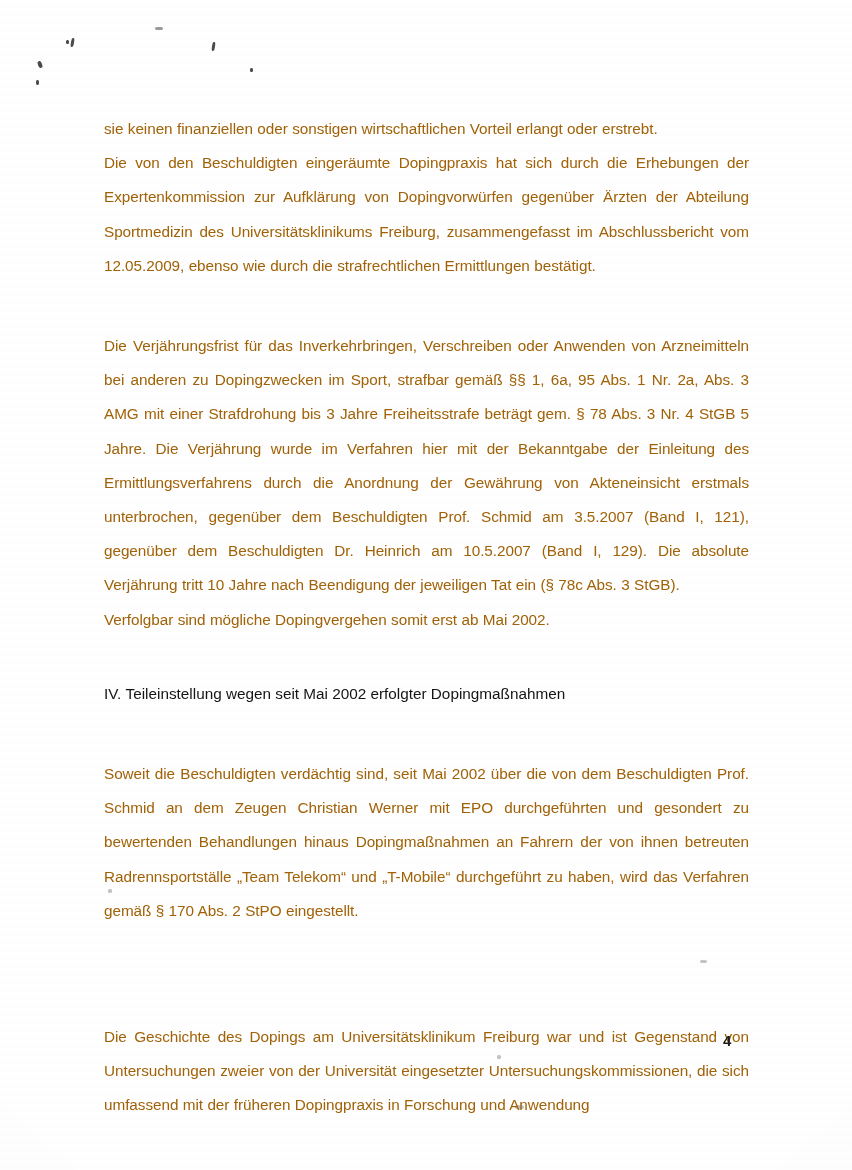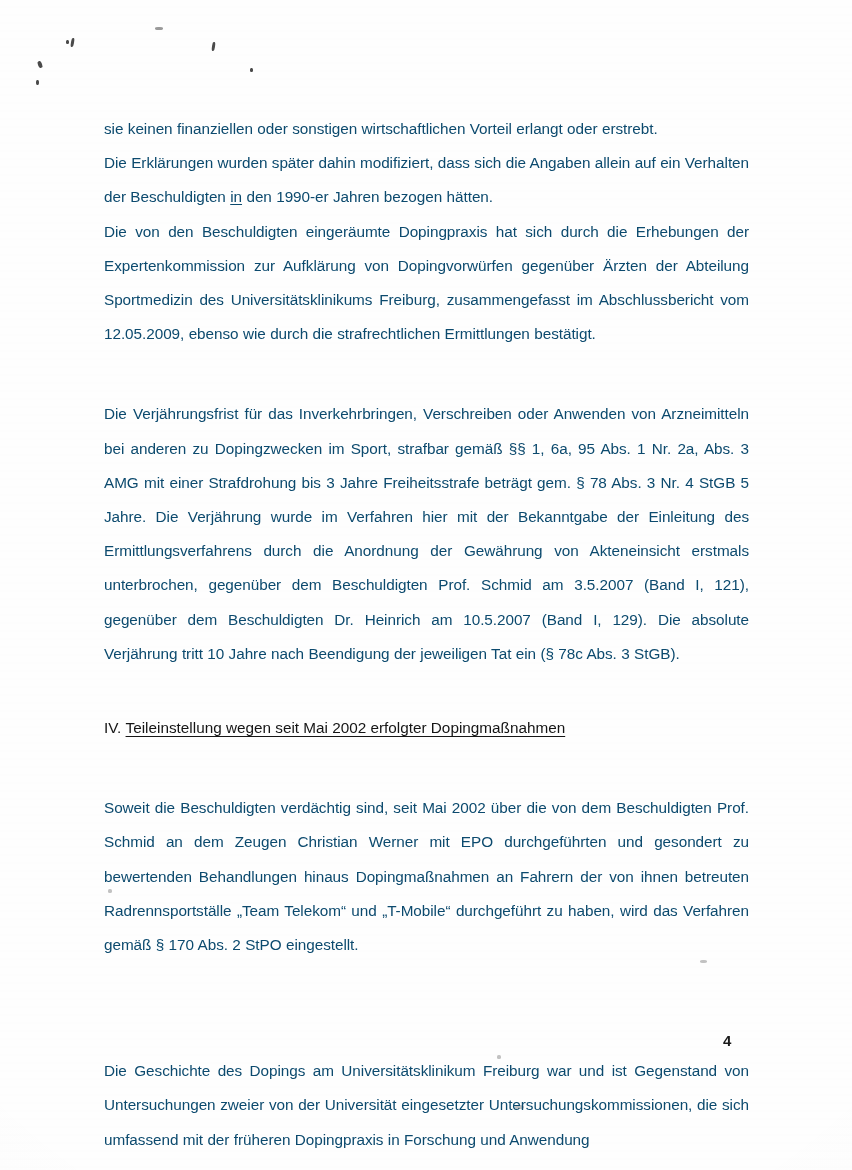--- a/index.html
+++ b/index.html
@@ -46,21 +46,21 @@
   }
 
   .para {
     text-align: justify;
     text-justify: inter-word;
     font-size: 15.3px;
     line-height: 34.2px;
     letter-spacing: -0.05px;
     word-spacing: 0.2px;
     margin: 0;
-    color: #0c4a6e;
+    color: #a16207;
   }
   .para.last-natural {
     text-align-last: left;
   }
   
   .para.flush {
     text-align: left;
   }
   .gap-md { height: 40px; }
   .gap-lg { height: 46px; }
@@ -68,21 +68,20 @@
   .u { text-decoration: underline; text-underline-offset: 2px; }
 
   .heading {
     font-size: 15.3px;
     line-height: 34.2px;
     margin: 0;
     color: #151515;
     text-align: left;
   }
   .heading .u-span {
-    text-decoration: underline;
     text-underline-offset: 2.5px;
   }
 
   
   #page-number {
     position: absolute;
     left: 723px;
     top: 1032px;
     font-size: 15px;
     font-weight: 700;
@@ -130,28 +129,28 @@
   <div class="speck" style="left:250px; top:68px; width:3px; height:4px;"></div>
   <div class="speck vfaint" style="left:515px; top:1105px; width:9px; height:4px;"></div>
   <div class="speck vfaint" style="left:497px; top:1055px; width:4px; height:4px;"></div>
   <div class="speck vfaint" style="left:108px; top:889px; width:4px; height:4px;"></div>
   <div class="speck vfaint" style="left:700px; top:960px; width:7px; height:3px;"></div>
 
   <div id="text-body">
 
     <p class="para flush">sie keinen finanziellen oder sonstigen wirtschaftlichen Vorteil erlangt oder erstrebt.</p>
 
-    <p class="para"><span>Die Erklärungen wurden später dahin modifiziert, dass sich die Angaben allein auf ein Verhalten der Beschuldigten </span><span class="u">in</span><span> den 1990-er Jahren bezogen hätten.</span></p>
 
     <p class="para last-natural">Die von den Beschuldigten eingeräumte Dopingpraxis hat sich durch die Erhebungen der Expertenkommission zur Aufklärung von Dopingvorwürfen gegenüber Ärzten der Abteilung Sportmedizin des Universitätsklinikums Freiburg, zusammengefasst im Abschlussbericht vom 12.05.2009, ebenso wie durch die strafrechtlichen Ermittlungen bestätigt.</p>
 
     <div class="gap-lg"></div>
 
     <p class="para last-natural">Die Verjährungsfrist für das Inverkehrbringen, Verschreiben oder Anwenden von Arzneimitteln bei anderen zu Dopingzwecken im Sport, strafbar gemäß §§ 1, 6a, 95 Abs. 1 Nr. 2a, Abs. 3 AMG mit einer Strafdrohung bis 3 Jahre Freiheitsstrafe beträgt gem. § 78 Abs. 3 Nr. 4 StGB 5 Jahre. Die Verjährung wurde im Verfahren hier mit der Bekanntgabe der Einleitung des Ermittlungsverfahrens durch die Anordnung der Gewährung von Akteneinsicht erstmals unterbrochen, gegenüber dem Beschuldigten Prof. Schmid am 3.5.2007 (Band I, 121), gegenüber dem Beschuldigten Dr. Heinrich am 10.5.2007 (Band I, 129). Die absolute Verjährung tritt 10 Jahre nach Beendigung der jeweiligen Tat ein (§ 78c Abs. 3 StGB).</p>
 
+    <p class="para flush">Verfolgbar sind mögliche Dopingvergehen somit erst ab Mai 2002.</p>
 
     <div class="gap-md"></div>
 
     <p class="heading"><span>IV.</span><span>&nbsp;</span><span class="u-span">Teileinstellung wegen seit Mai 2002 erfolgter Dopingmaßnahmen </span></p>
 
     <div class="gap-lg"></div>
 
     <p class="para last-natural">Soweit die Beschuldigten verdächtig sind, seit Mai 2002 über die von dem Beschuldigten Prof. Schmid an dem Zeugen Christian Werner mit EPO durchgeführten und gesondert zu bewertenden Behandlungen hinaus Dopingmaßnahmen an Fahrern der von ihnen betreuten Radrennsportställe „Team Telekom“ und „T-Mobile“ durchgeführt zu haben, wird das Verfahren gemäß § 170 Abs. 2 StPO eingestellt.</p>
 
     <div class="gap-lg"></div>

